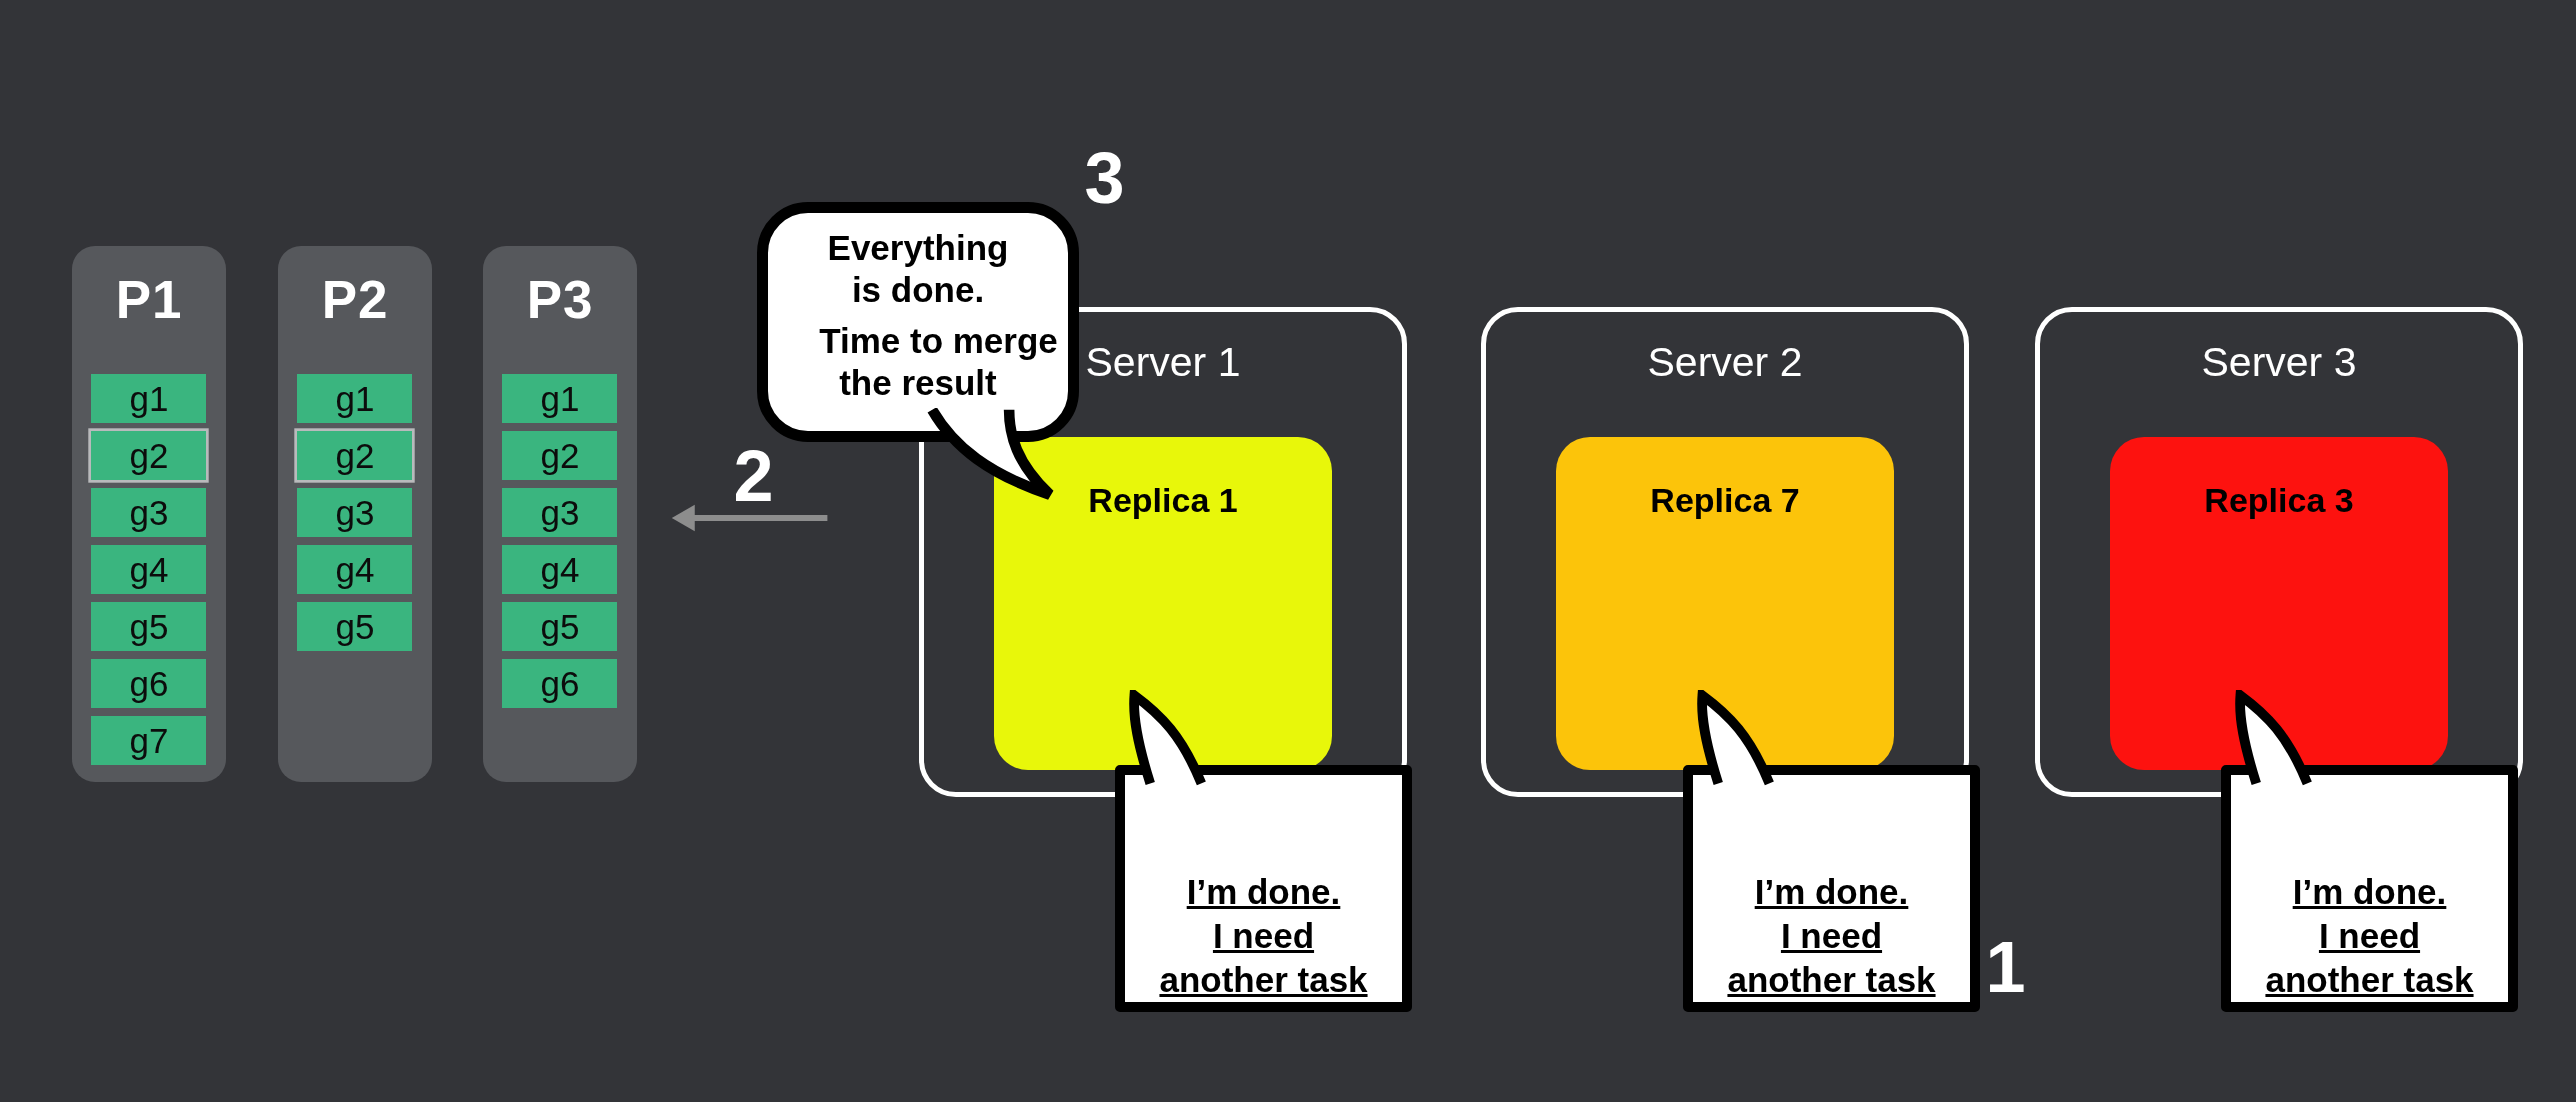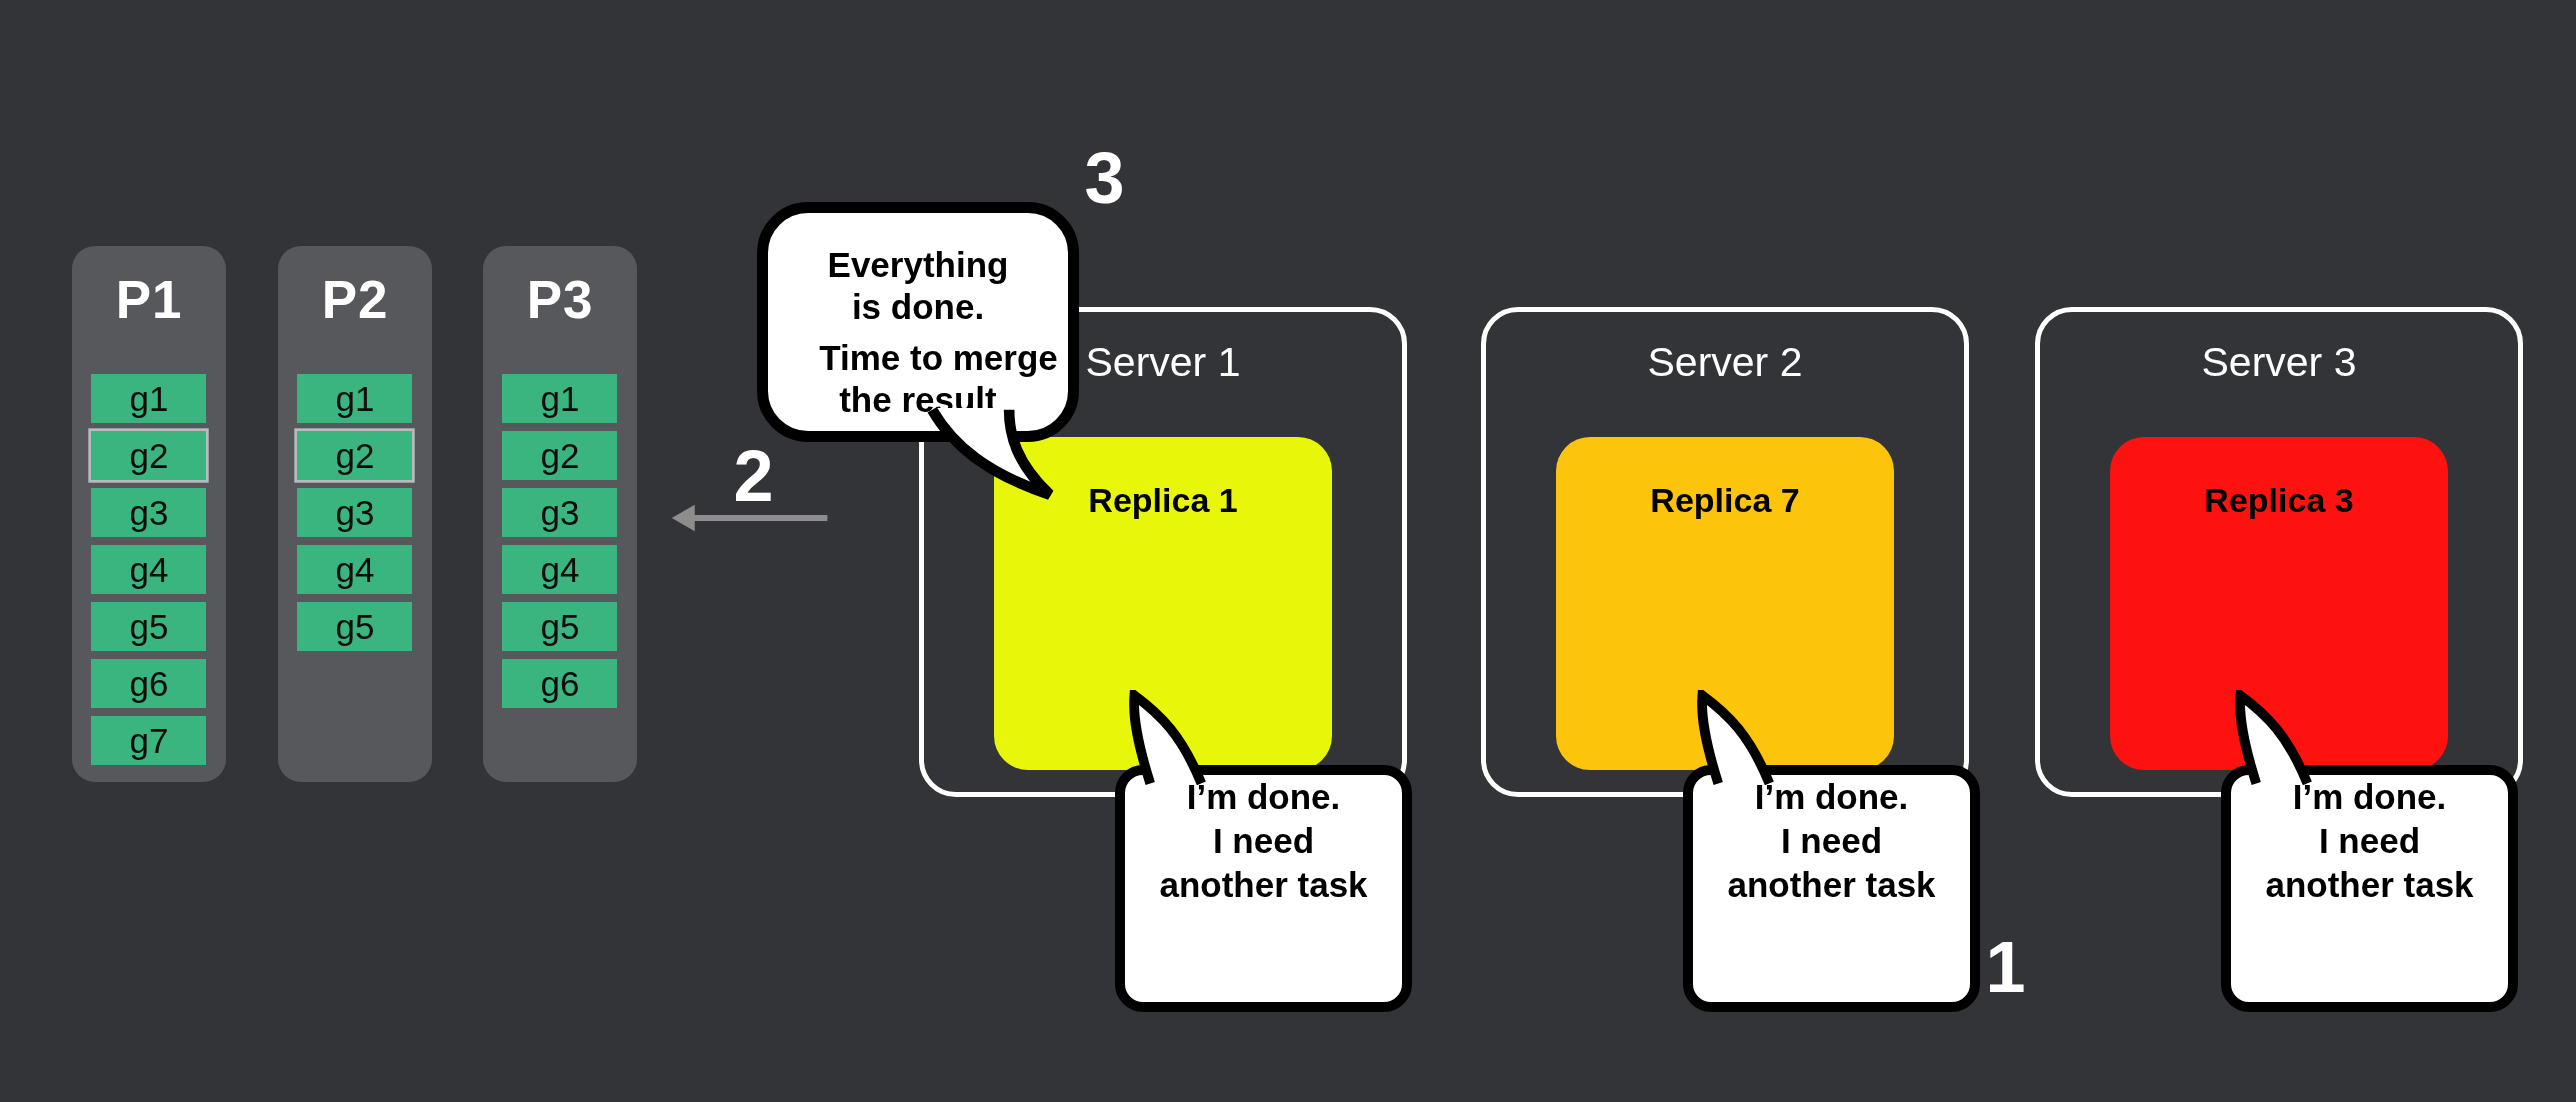--- a/index.html
+++ b/index.html
@@ -56,25 +56,25 @@
   }
 
   
   .bubble {
     position:absolute; background:#ffffff; border:11.5px solid #000000;
     border-radius:51px; box-sizing:border-box; z-index:6;
     color:#000000; font-weight:700; text-align:center;
   }
   #merge-bubble { left:757px; top:202px; width:322px; height:240px; font-size:35px; line-height:42px; }
   #merge-bubble .para2 { margin-top:8.8px;padding-left:41px; }
-  #merge-bubble .inner { padding-top:14px;margin-top:17px; }
+  #merge-bubble .inner { padding-top:14px; }
   .worker-bubble {
-    top:765px; width:297px; height:247px; border-width:10.6px; border-radius:28px;
+    top:765px; width:297px; height:247px; border-width:10.6px; border-radius:5px;
     font-size:35px; line-height:44px;
-    display:flex; flex-direction:column; align-items:center; justify-content:flex-start;
+    display:flex; flex-direction:column; align-items:center; justify-content:flex-end;text-decoration:underline;
   }
   .tail { position:absolute; z-index:7; pointer-events:none; }
 </style>
 </head>
 <body>
 
 <div id="canvas">
 
   <div class="panel" style="left:72px">
     <div class="panel-title">P1</div>

